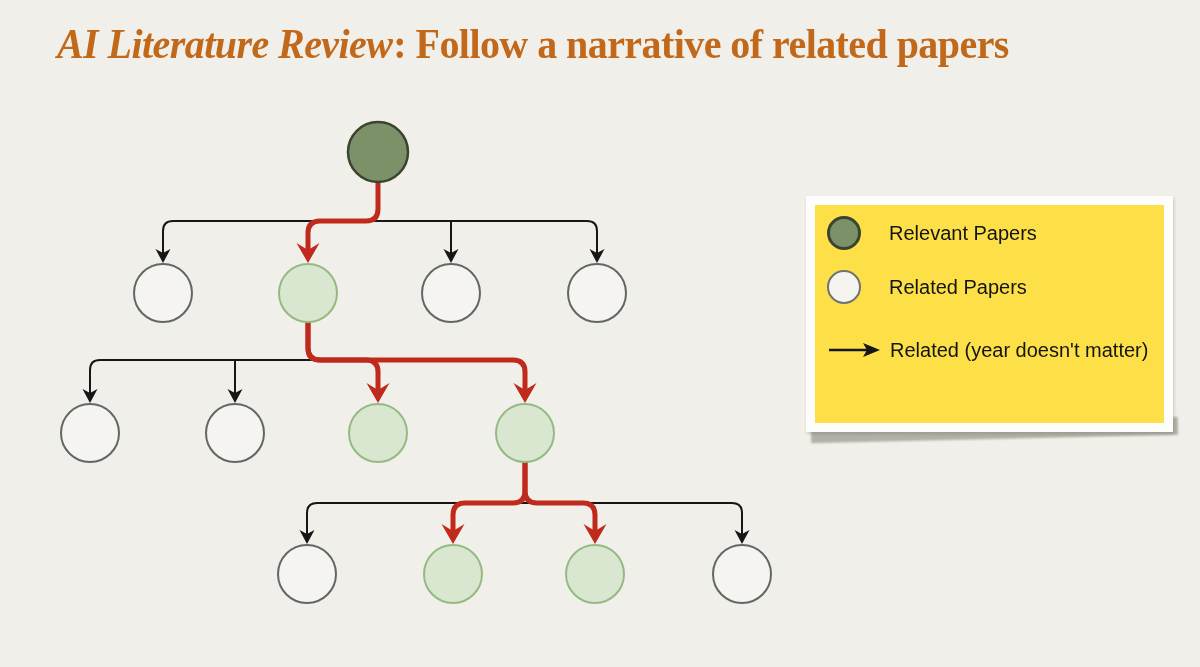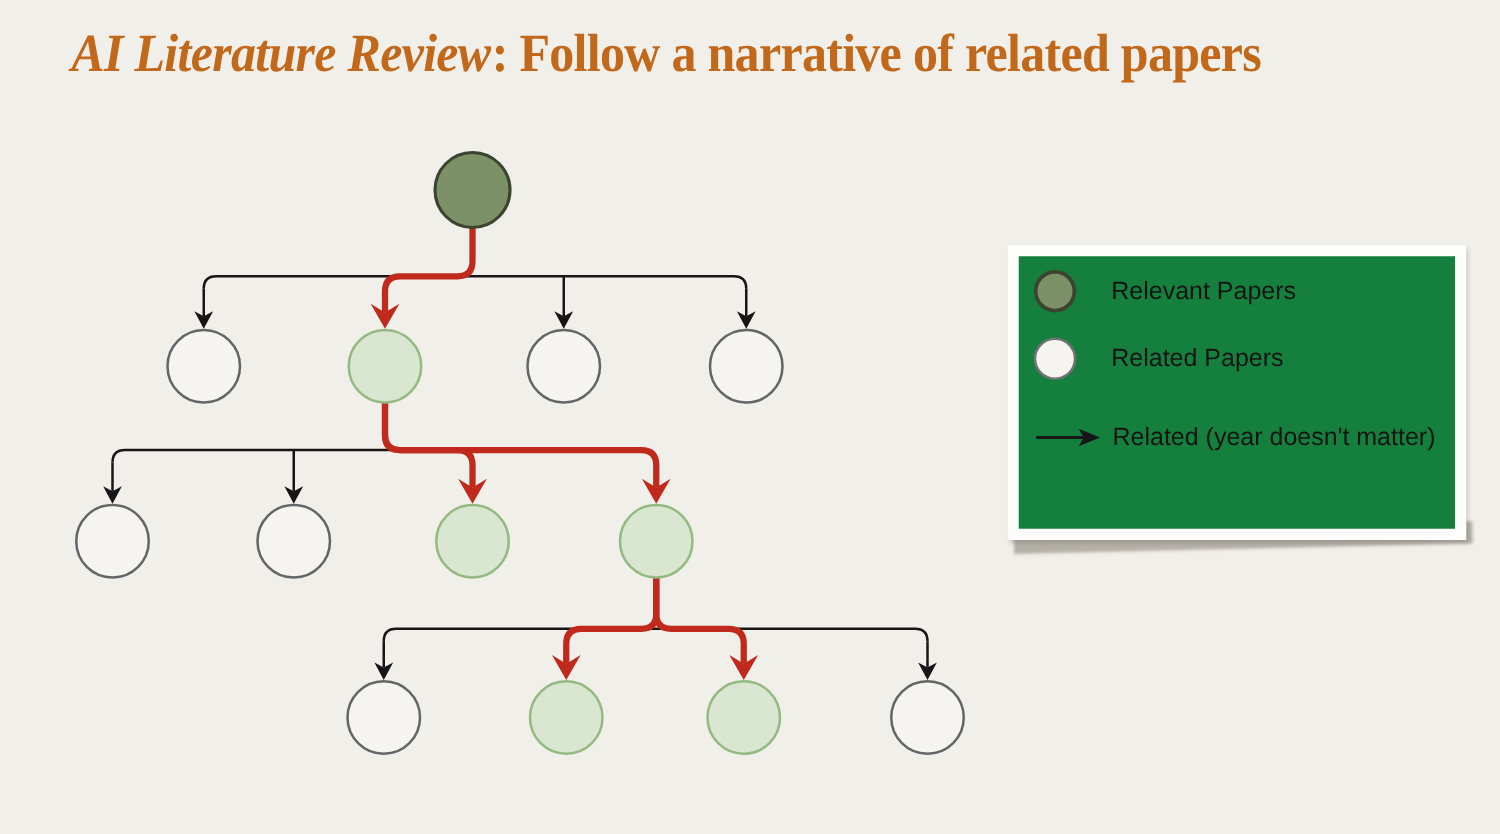--- a/index.html
+++ b/index.html
@@ -32,21 +32,21 @@
     background:#fdfdfc;box-sizing:border-box;padding:9px;
     box-shadow:1px 2px 3px rgba(90,88,80,.25);
   }
   .legend-card::after{
     content:"";position:absolute;z-index:-1;
     left:5px;right:-5px;bottom:-7px;height:18px;
     background:#b3b0a8;transform:rotate(-1.3deg);
     filter:blur(1.2px);
   }
   .legend-inner{
-    width:100%;height:100%;background:#15803d;position:relative;
+    width:100%;height:100%;background:#fde047;position:relative;
   }
   .legend-row{
     position:absolute;left:12px;display:flex;align-items:center;height:34px;
   }
   .legend-row.r1{top:11px;}
   .legend-row.r2{top:65px;}
   .legend-row.r3{top:128px;}
   .legend-row.r4{top:182px;}
   .lg-node{
     width:34px;height:34px;border-radius:50%;box-sizing:border-box;flex:0 0 auto;

